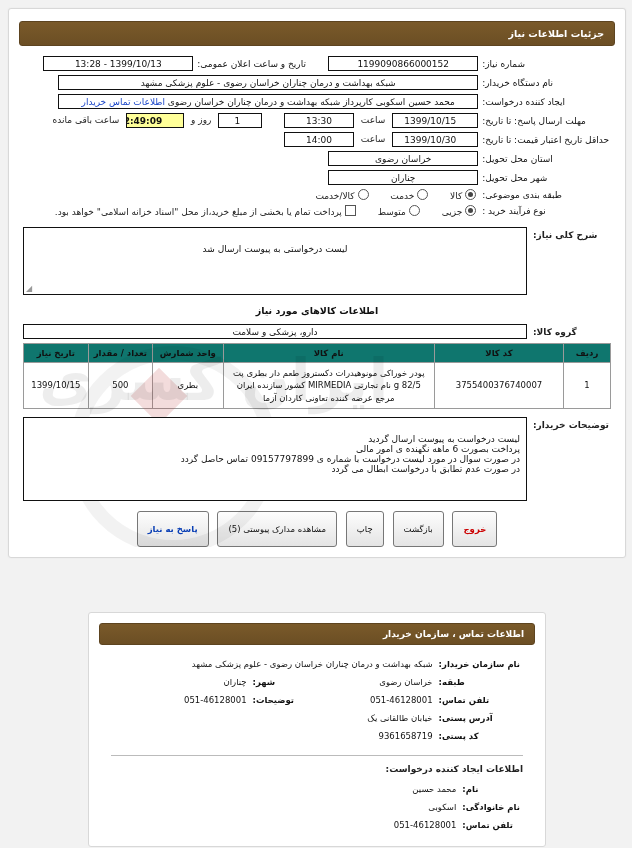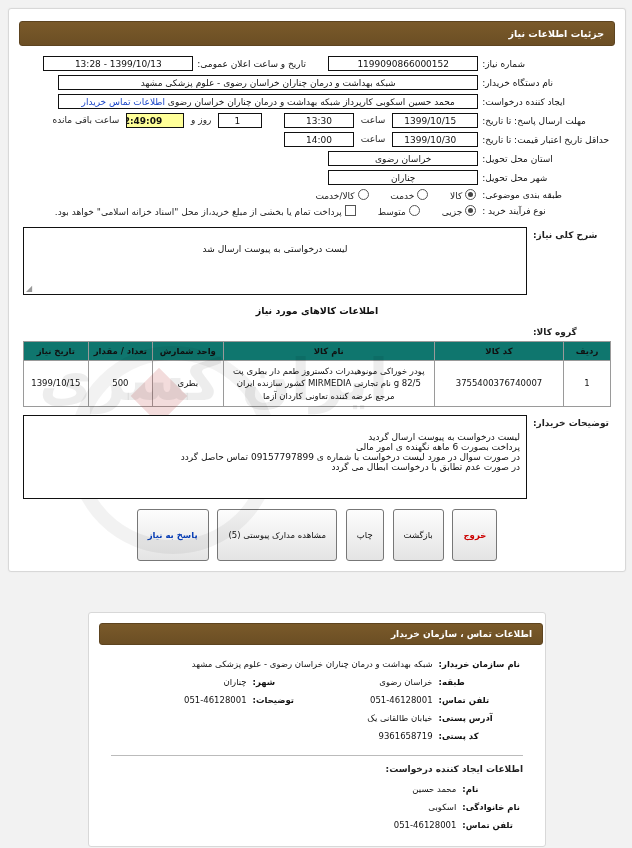--- a/index.html
+++ b/index.html
@@ -97,31 +97,31 @@
   table.goods td{
     border:1px solid #9a9a9a;font-size:8.5px;padding:4px 3px;text-align:center;
     background:#fff;color:#111;
   }
   td.goodname{text-align:center;line-height:1.45;}
 
   .btnrow{text-align:center;margin-top:10px;}
   .btn{
     display:inline-block;border:1px solid #777;border-radius:3px;
     background:linear-gradient(#fdfdfd,#e4e4e4);
-    font-size:8.5px;padding:20px 10px;margin:0 3px;color:#111;cursor:pointer;
+    font-size:8.5px;padding:12px 10px;margin:0 3px;color:#111;cursor:pointer;
     font-family:"DejaVu Sans","Liberation Sans",sans-serif;
   }
   .btn.red{color:#c00;font-weight:bold;}
 
   .card2{
     position:absolute;left:88px;top:612px;width:456px;
     background:#fff;border:1px solid #d8d8d8;border-radius:3px;
     padding:0 0 12px 0;
   }
-  .card2 .titlebar{margin:10px 2px 0 10px;padding:5px 10px;font-size:9px;}
+  .card2 .titlebar{margin:10px 10px 0 10px;padding:5px 10px;font-size:9px;}
   .c2body{padding:10px 22px 0 22px;}
   table.c2{width:100%;border-collapse:collapse;}
   table.c2 td{font-size:8.5px;padding:4px 3px;vertical-align:middle;color:#111;}
   td.c2lbl{text-align:left;white-space:nowrap;font-weight:bold;width:1%;padding-left:8px;}
   .c2title{font-weight:bold;font-size:9px;text-align:right;margin:4px 0 6px 0;}
   hr.sep{border:0;border-top:1px solid #bbb;margin:10px 0 8px 0;}
 </style>
 </head>
 <body>
 
@@ -231,20 +231,23 @@
         <div class="ta">
           <span>لیست درخواستی به پیوست ارسال شد</span>
           <span class="resz">◢</span>
         </div>
       </div>
 
       <div class="sec-title">اطلاعات کالاهای مورد نیاز</div>
 
       <div class="section-row">
         <div class="section-lbl">گروه کالا:</div>
+        <div style="flex:1;">
+          <span class="inp" style="width:100%;">دارو، پزشکی و سلامت</span>
+        </div>
       </div>
 
       <table class="goods">
         <tbody>
             <tr>
           <th style="width:8%">ردیف</th>
           <th style="width:22%">کد کالا</th>
           <th style="width:36%">نام کالا</th>
           <th style="width:12%">واحد شمارش</th>
           <th style="width:11%">تعداد / مقدار</th>

